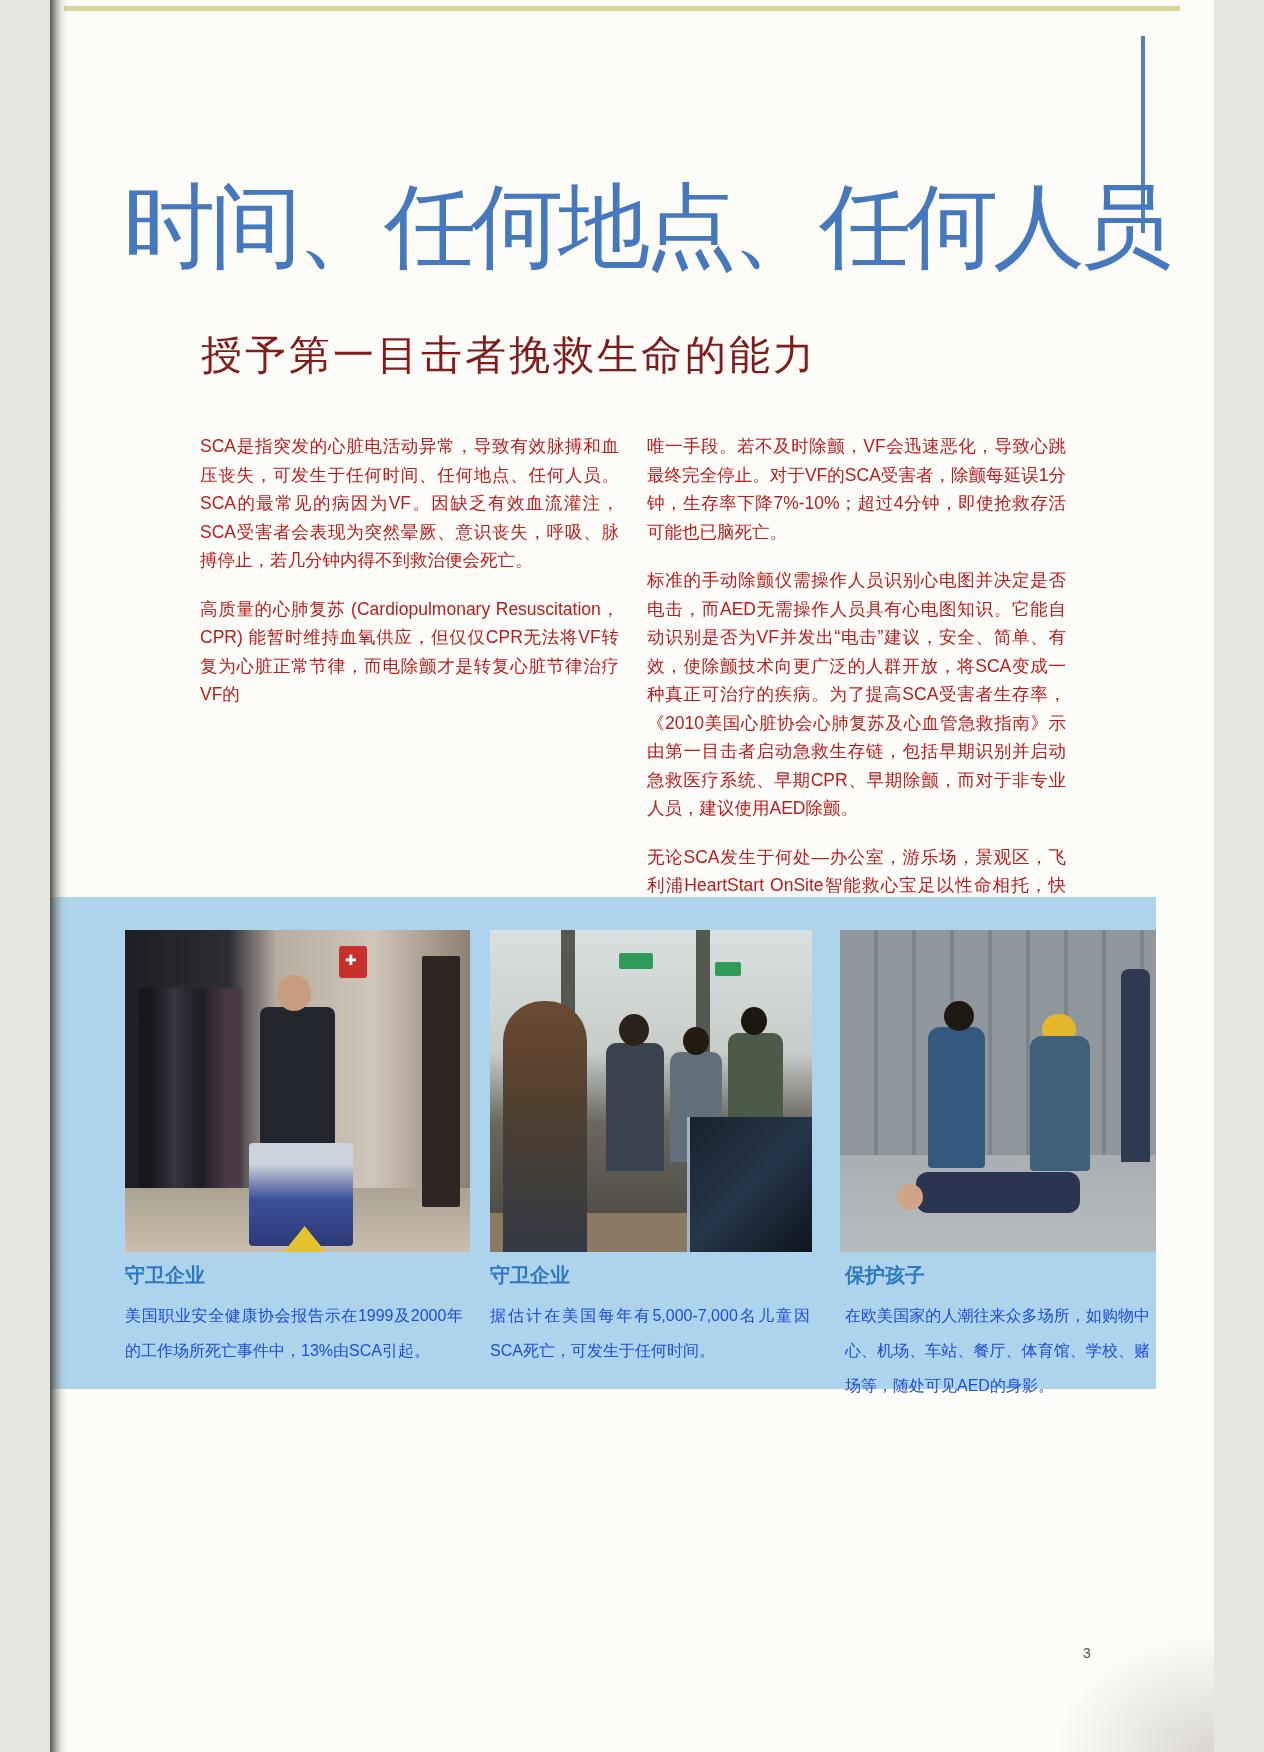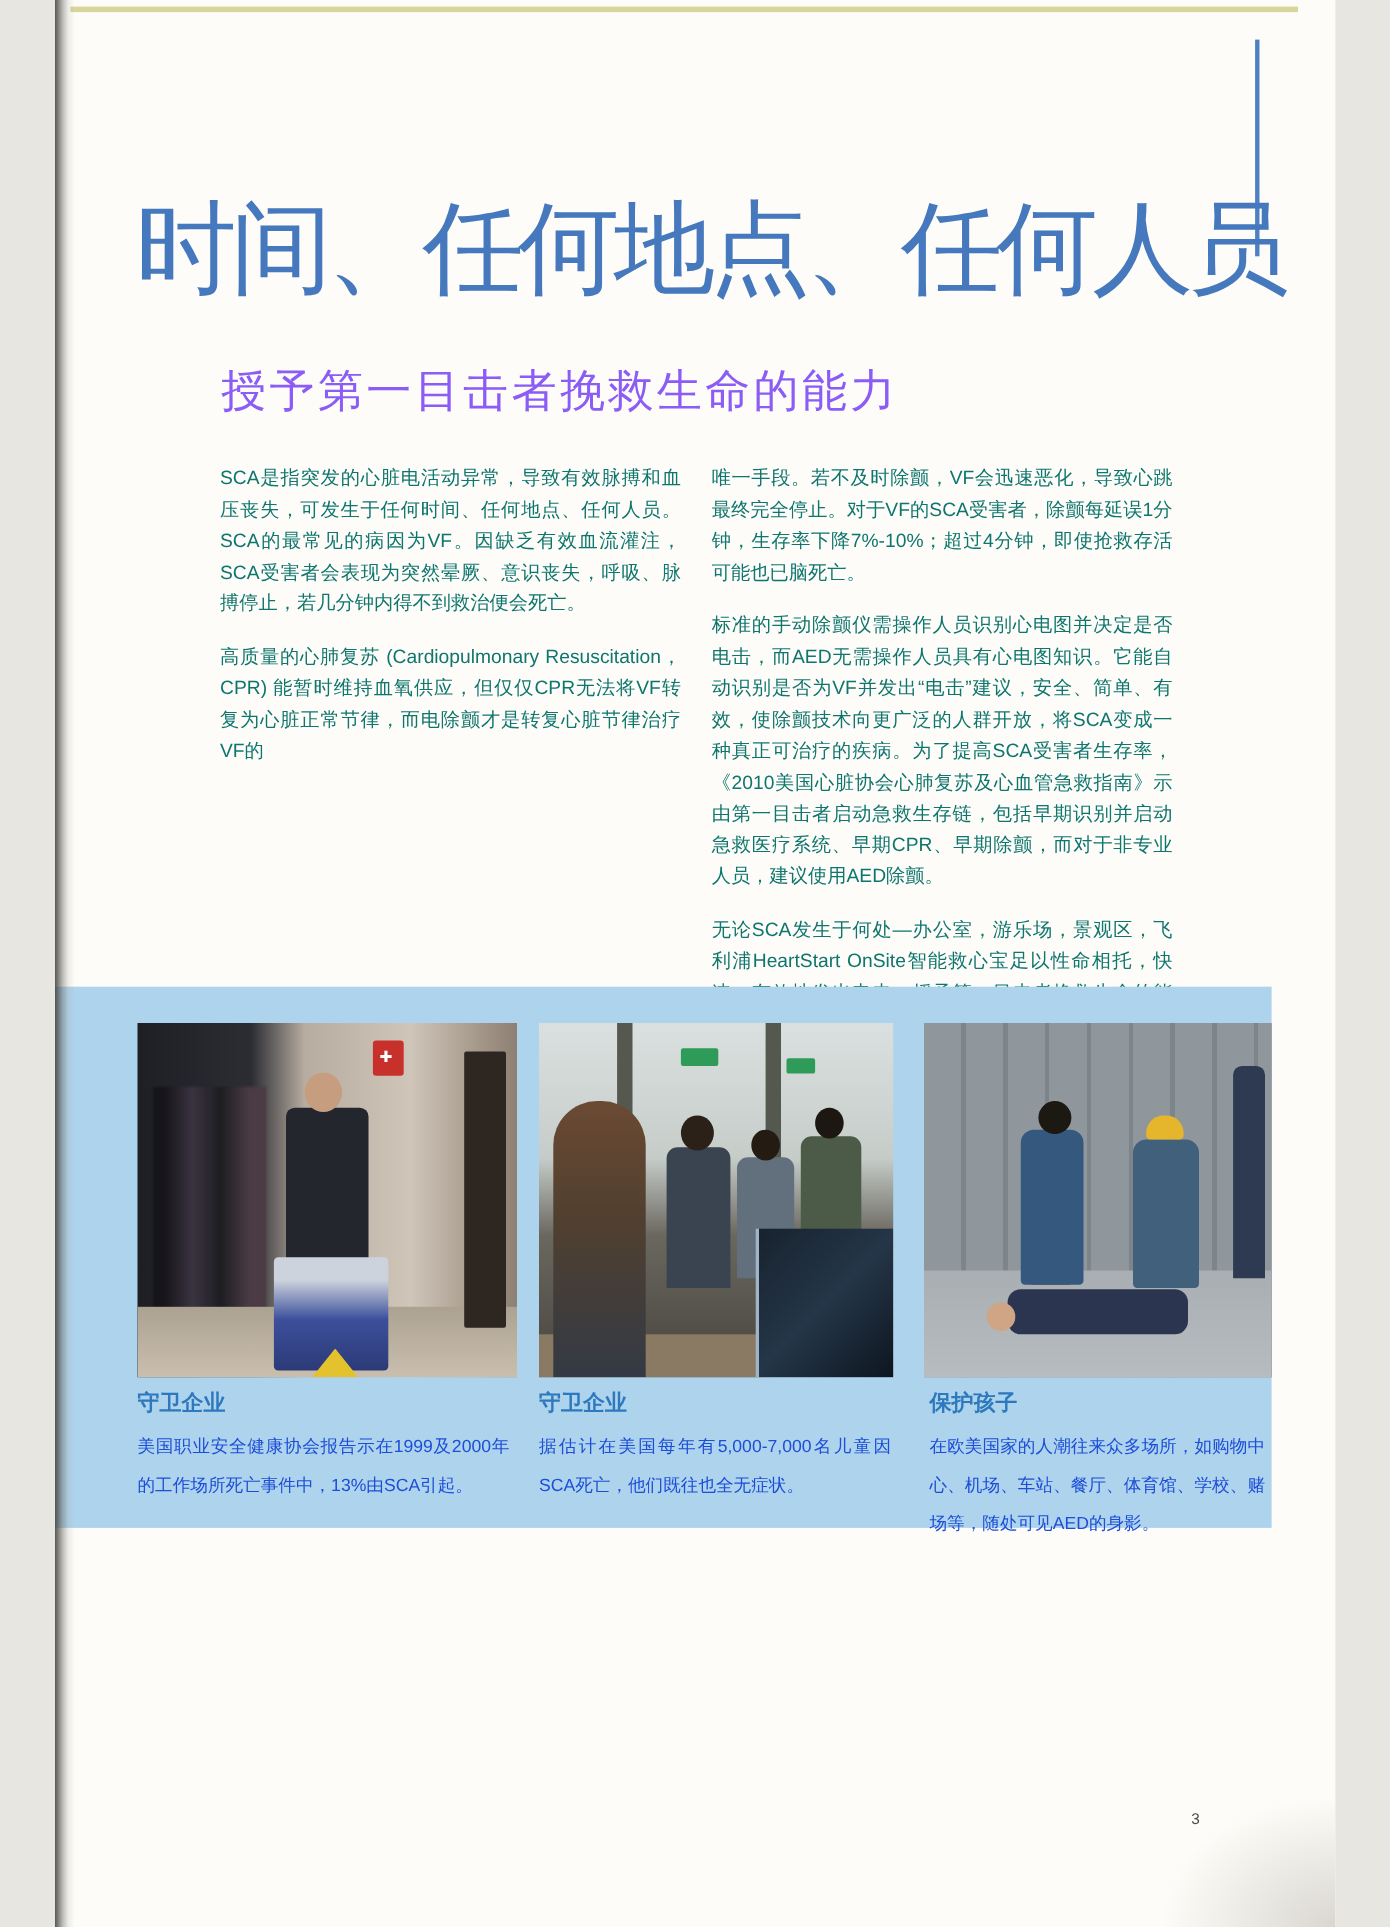--- a/index.html
+++ b/index.html
@@ -22,33 +22,33 @@
 
   
   .title{
     position:absolute;top:112px;left:73px;width:1100px;
     font-size:92px;line-height:1.15;letter-spacing:-5px;
     color:#4678bd;font-weight:400;white-space:nowrap;
   }
   .subtitle{
     position:absolute;top:294px;left:151px;
     font-size:41px;letter-spacing:3px;
-    color:#8b5cf6;font-weight:400;white-space:nowrap;
+    color:#7f1d1d;font-weight:400;white-space:nowrap;
   }
 
   
   .body-columns{
     position:absolute;top:420px;left:150px;width:866px;
     display:flex;gap:28px;
   }
   .col{width:419px;}
   .col p{
-    margin:0 0 20px 0;
+    margin:12px 0 20px 0;
     font-size:17.5px;line-height:28.5px;
-    color:#0f766e;text-align:justify;
+    color:#b91c1c;text-align:justify;
   }
 
   
   .band{
     position:absolute;top:897px;left:0;width:1106px;height:492px;
     background:#aed3ec;
   }
   .photo{position:absolute;top:33px;height:322px;overflow:hidden;background:#777;}
   .photo .shp{position:absolute;}
   .photo-1{left:75px;width:345px;}
@@ -170,21 +170,21 @@
       <div class="shp p3-rescuer2"></div>
       <div class="shp p3-hardhat"></div>
     </div>
 
     <div class="caption caption-1">
       <div class="cap-title">守卫企业</div>
       <div class="cap-text">美国职业安全健康协会报告示在1999及2000年的工作场所死亡事件中，13%由SCA引起。</div>
     </div>
     <div class="caption caption-2">
       <div class="cap-title">守卫企业</div>
-      <div class="cap-text">据估计在美国每年有5,000-7,000名儿童因SCA死亡，他们既往也全无症状。</div>
+      <div class="cap-text">据估计在美国每年有5,000-7,000名儿童因SCA死亡，可发生于任何时间。</div>
     </div>
     <div class="caption caption-3">
       <div class="cap-title">保护孩子</div>
       <div class="cap-text">在欧美国家的人潮往来众多场所，如购物中心、机场、车站、餐厅、体育馆、学校、赌场等，随处可见AED的身影。</div>
     </div>
 
   </div>
 
   <div class="page-num">3</div>
 

